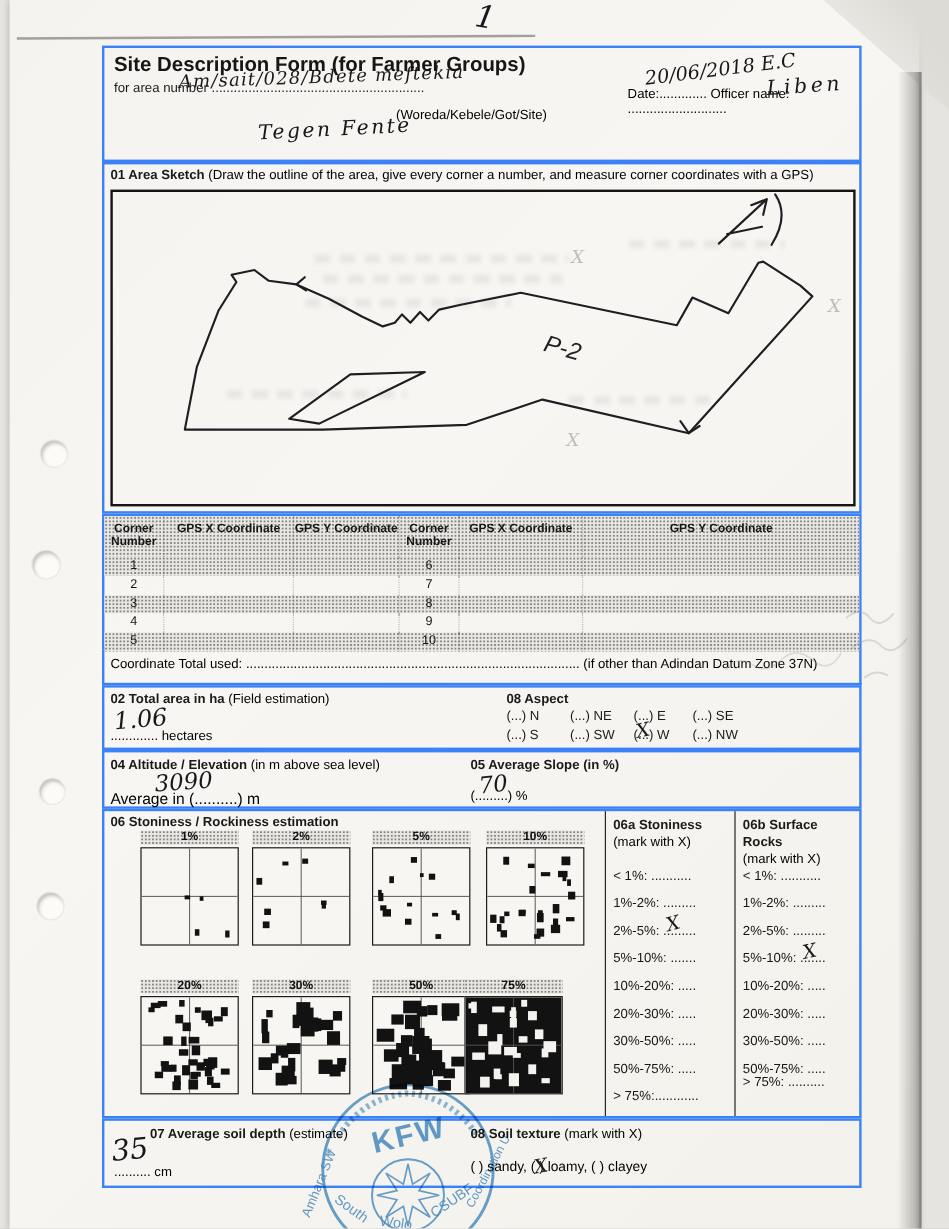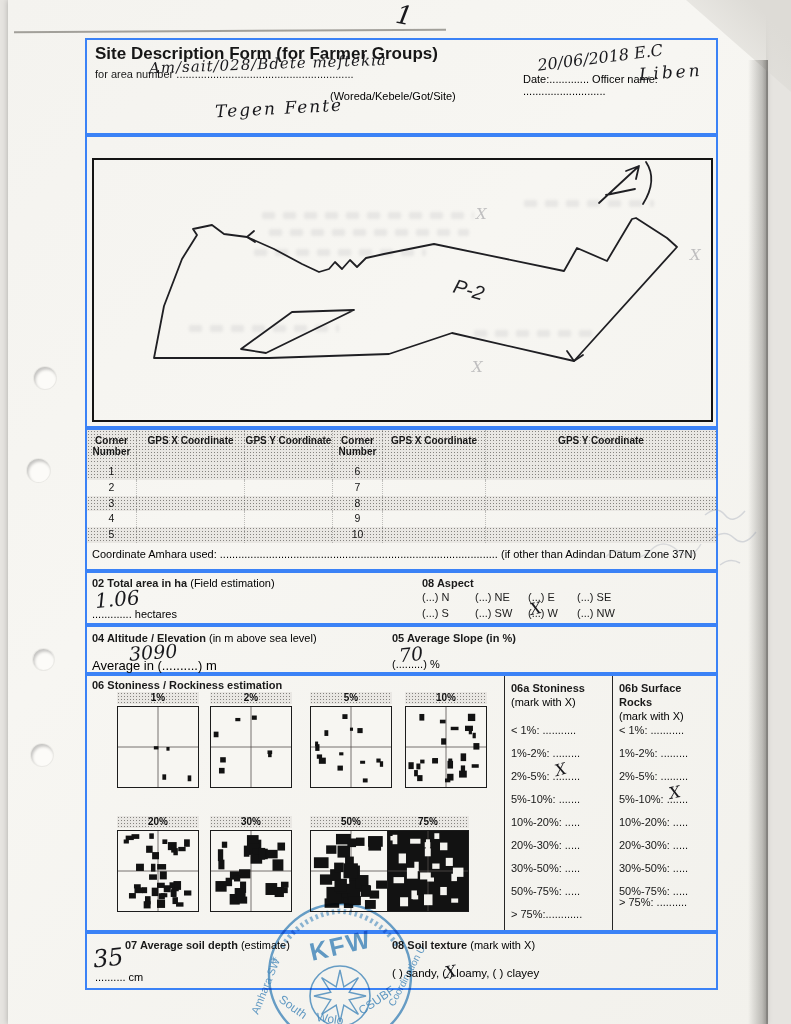--- a/index.html
+++ b/index.html
@@ -58,20 +58,24 @@
       <span>Officer name:</span>
       <span>...........................</span>
     </div>
     <div class="hand" style="left:450px;top:8px;font-size:16px;transform:rotate(-7deg);">20/06/2018 E.C</div>
     <div class="hand" style="left:552px;top:22px;font-size:17px;transform:rotate(-4deg);letter-spacing:3px;">Liben</div>
     <div style="position:absolute;left:243px;top:50px;font-size:11px;">(Woreda/Kebele/Got/Site)</div>
     <div class="hand" style="left:128px;top:58px;font-size:17px;transform:rotate(-3deg);letter-spacing:2px;">Tegen Fente</div>
   </div>
 
   <div class="sec" style="top:135px;height:293px;">
+    <div style="position:absolute;left:5px;top:3px;font-size:11px;">
+      <span class="lbl">01 Area Sketch</span>
+      <span>(Draw the outline of the area, give every corner a number, and measure corner coordinates with a GPS)</span>
+    </div>
     <div style="position:absolute;left:5px;top:21px;width:621px;height:264px;border:2.5px solid #141414;box-sizing:border-box;">
 
       <div class="ghostbar" style="left:168px;top:52px;width:212px;"></div>
       <div class="ghostbar" style="left:175px;top:69px;width:200px;"></div>
       <div class="ghostbar" style="left:160px;top:89px;width:172px;"></div>
       <div class="ghostbar" style="left:430px;top:40px;width:130px;"></div>
       <div class="ghostbar" style="left:95px;top:165px;width:150px;"></div>
       <div class="ghostbar" style="left:380px;top:170px;width:120px;"></div>
       <div class="ghostx" style="left:382px;top:45px;">X</div>
       <div class="ghostx" style="left:378px;top:198px;">X</div>
@@ -137,21 +141,21 @@
         <div class="tcell"></div>
         <div class="tcell">10</div>
         <div class="tcell"></div>
         <div class="tcell" style="border-right:none;"></div>
       </div>
     </div>
   </div>
 
   <div class="sec" style="top:541px;height:30px;border-top:none;">
     <div style="position:absolute;left:5px;top:7px;font-size:11px;white-space:nowrap;">
-      <span>Coordinate Amhara used:</span>
+      <span>Coordinate Total used:</span>
       <span>...........................................................................................</span>
       <span>(if other than Adindan Datum Zone 37N)</span>
     </div>
   </div>
 
   <div class="sec" style="top:571px;height:54px;">
     <div style="position:absolute;left:5px;top:4px;font-size:11px;">
       <span class="lbl">02 Total area in ha</span>
       <span>(Field estimation)</span>
     </div>

